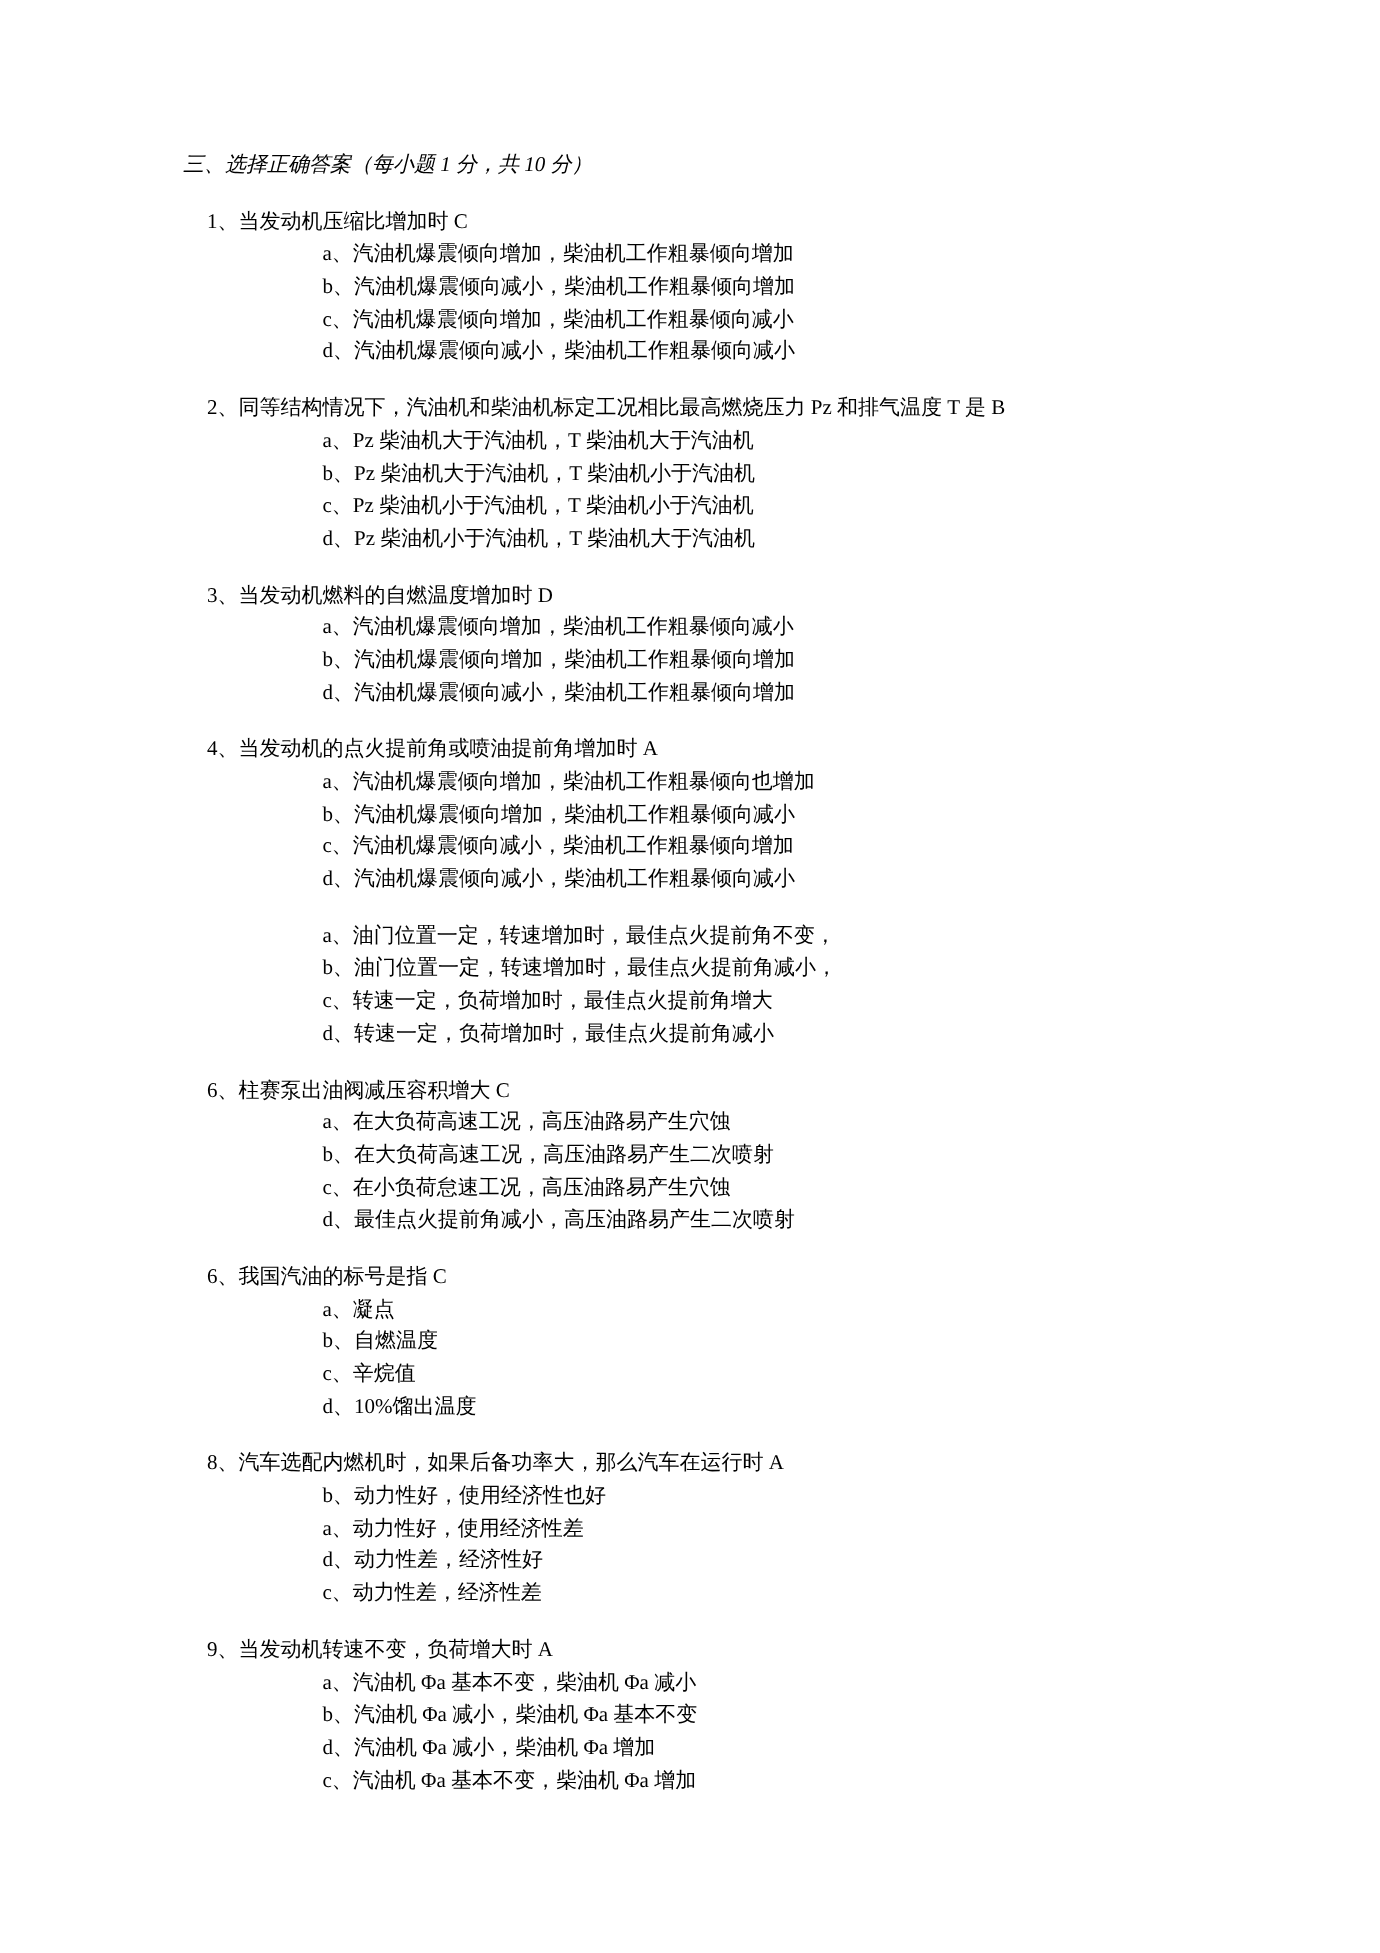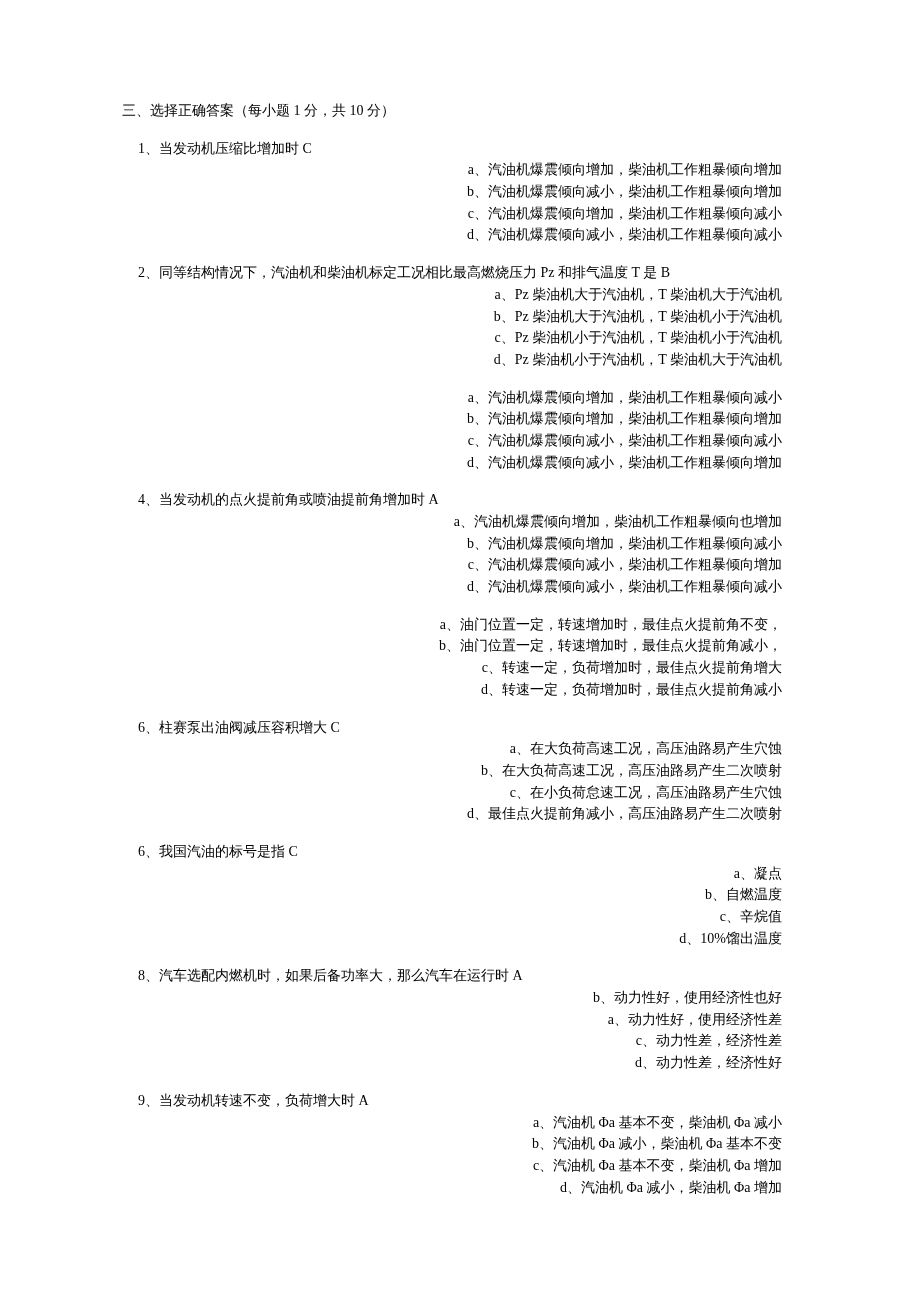--- a/index.html
+++ b/index.html
@@ -8,31 +8,31 @@
       line-height: 1.55;
       color: #000;
       background: #fff;
       margin: 0;
       padding: 100px 122px 100px 122px;
       width: 920px;
       box-sizing: border-box;
     }
     .section-title {
       margin-bottom: 0;
+      font-style: italic;
     }
     .question {
       margin: 16px;
     }
     .q-stem {
       margin: 0;
     }
     .option {
       margin: 0;
       padding-left: 77px;
-      text-align: right;
     }
   </style>
 </head>
 <body>
 
 <div class="section-title">三、选择正确答案（每小题 1 分，共 10 分）</div>
 
 <div class="question">
   <div class="q-stem">1、当发动机压缩比增加时  C</div>
   <div class="option">a、汽油机爆震倾向增加，柴油机工作粗暴倾向增加</div>
@@ -43,23 +43,23 @@
 
 <div class="question">
   <div class="q-stem">2、同等结构情况下，汽油机和柴油机标定工况相比最高燃烧压力 Pz 和排气温度 T 是  B</div>
   <div class="option">a、Pz 柴油机大于汽油机，T 柴油机大于汽油机</div>
   <div class="option">b、Pz 柴油机大于汽油机，T 柴油机小于汽油机</div>
   <div class="option">c、Pz 柴油机小于汽油机，T 柴油机小于汽油机</div>
   <div class="option">d、Pz 柴油机小于汽油机，T 柴油机大于汽油机</div>
 </div>
 
 <div class="question">
+  <div class="q-stem">3、当发动机燃料的自燃温度增加时  D</div>
   <div class="option">a、汽油机爆震倾向增加，柴油机工作粗暴倾向减小</div>
   <div class="option">b、汽油机爆震倾向增加，柴油机工作粗暴倾向增加</div>
-  <div class="option">c、汽油机爆震倾向减小，柴油机工作粗暴倾向减小</div>
   <div class="option">d、汽油机爆震倾向减小，柴油机工作粗暴倾向增加</div>
 </div>
 
 <div class="question">
   <div class="q-stem">4、当发动机的点火提前角或喷油提前角增加时  A</div>
   <div class="option">a、汽油机爆震倾向增加，柴油机工作粗暴倾向也增加</div>
   <div class="option">b、汽油机爆震倾向增加，柴油机工作粗暴倾向减小</div>
   <div class="option">c、汽油机爆震倾向减小，柴油机工作粗暴倾向增加</div>
   <div class="option">d、汽油机爆震倾向减小，柴油机工作粗暴倾向减小</div>
 </div>
@@ -84,23 +84,23 @@
   <div class="option">a、凝点</div>
   <div class="option">b、自燃温度</div>
   <div class="option">c、辛烷值</div>
   <div class="option">d、10%馏出温度</div>
 </div>
 
 <div class="question">
   <div class="q-stem">8、汽车选配内燃机时，如果后备功率大，那么汽车在运行时  A</div>
   <div class="option">b、动力性好，使用经济性也好</div>
   <div class="option">a、动力性好，使用经济性差</div>
+  <div class="option">d、动力性差，经济性好</div>
   <div class="option">c、动力性差，经济性差</div>
-  <div class="option">d、动力性差，经济性好</div>
 </div>
 
 <div class="question">
   <div class="q-stem">9、当发动机转速不变，负荷增大时  A</div>
   <div class="option">a、汽油机 Φa 基本不变，柴油机 Φa 减小</div>
   <div class="option">b、汽油机 Φa 减小，柴油机 Φa 基本不变</div>
+  <div class="option">d、汽油机 Φa 减小，柴油机 Φa 增加</div>
   <div class="option">c、汽油机 Φa 基本不变，柴油机 Φa 增加</div>
-  <div class="option">d、汽油机 Φa 减小，柴油机 Φa 增加</div>
 </div>
 
 </body></html>

